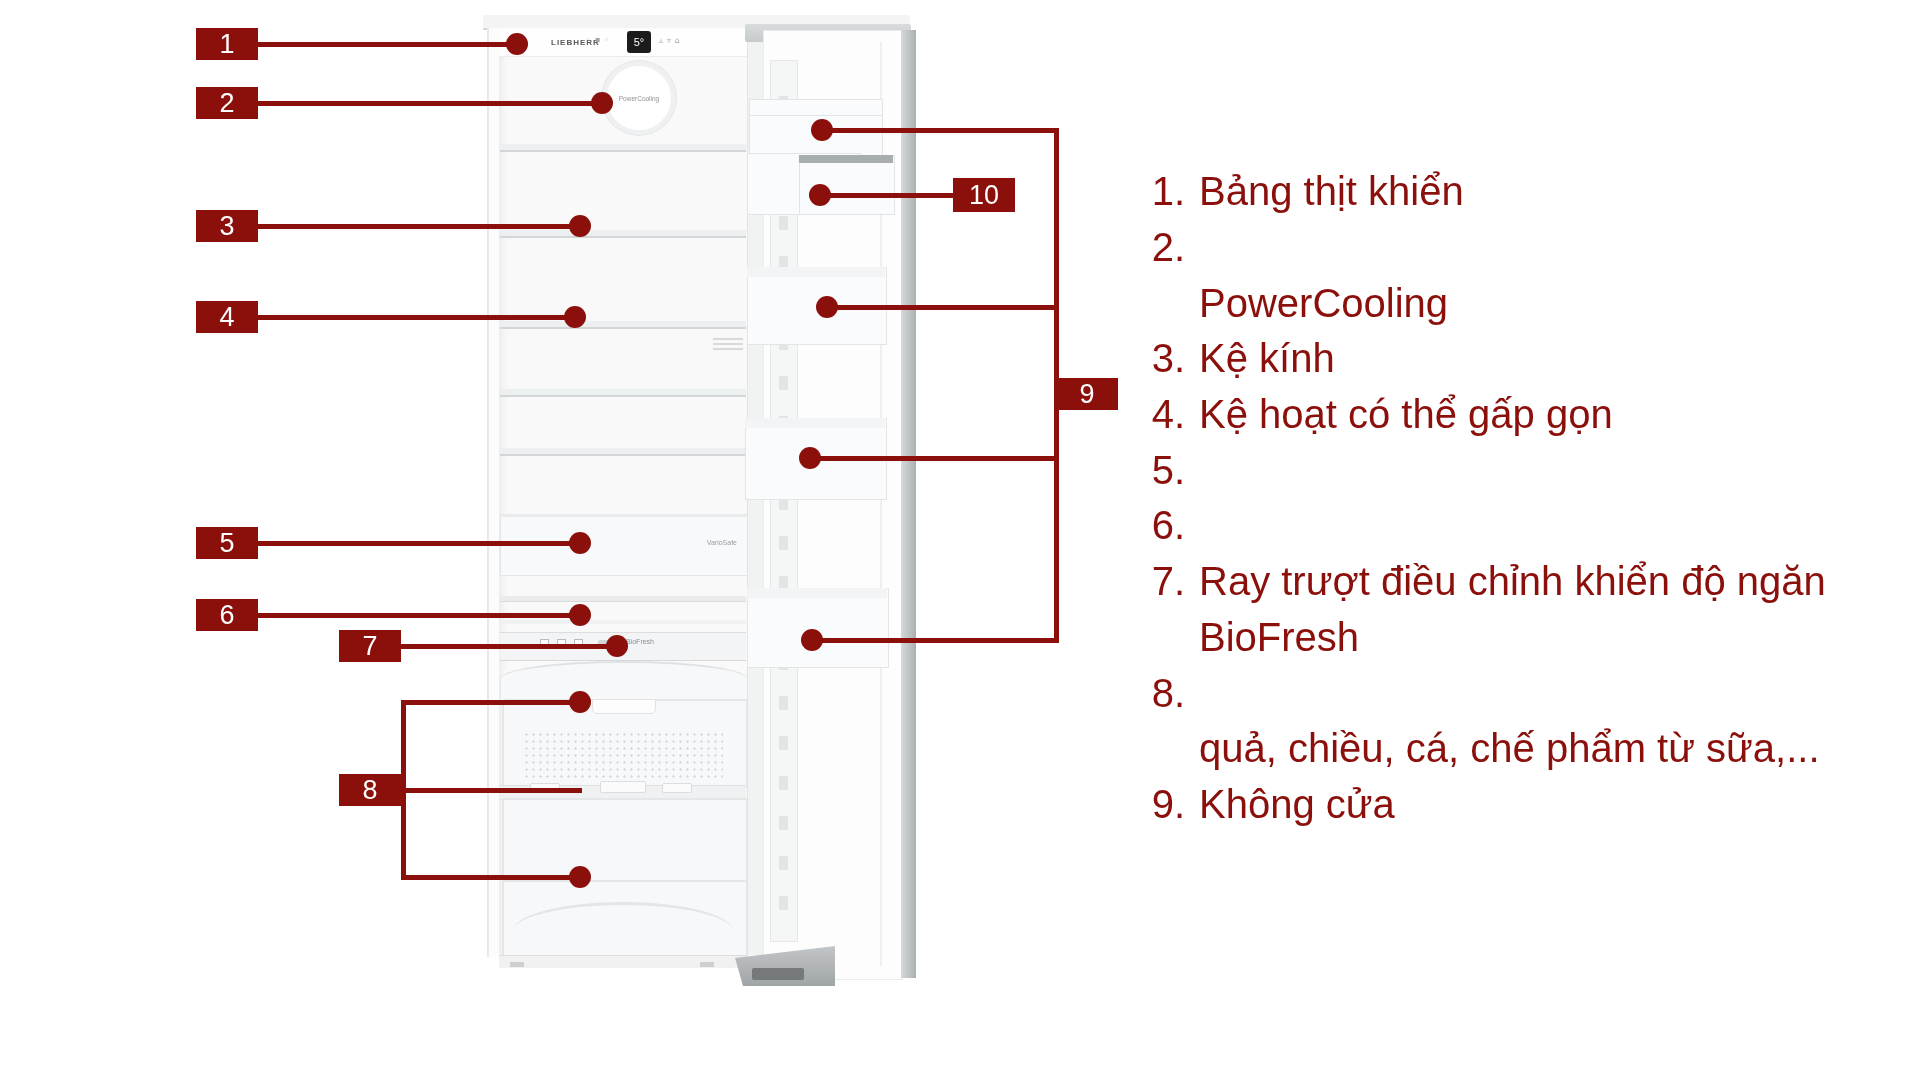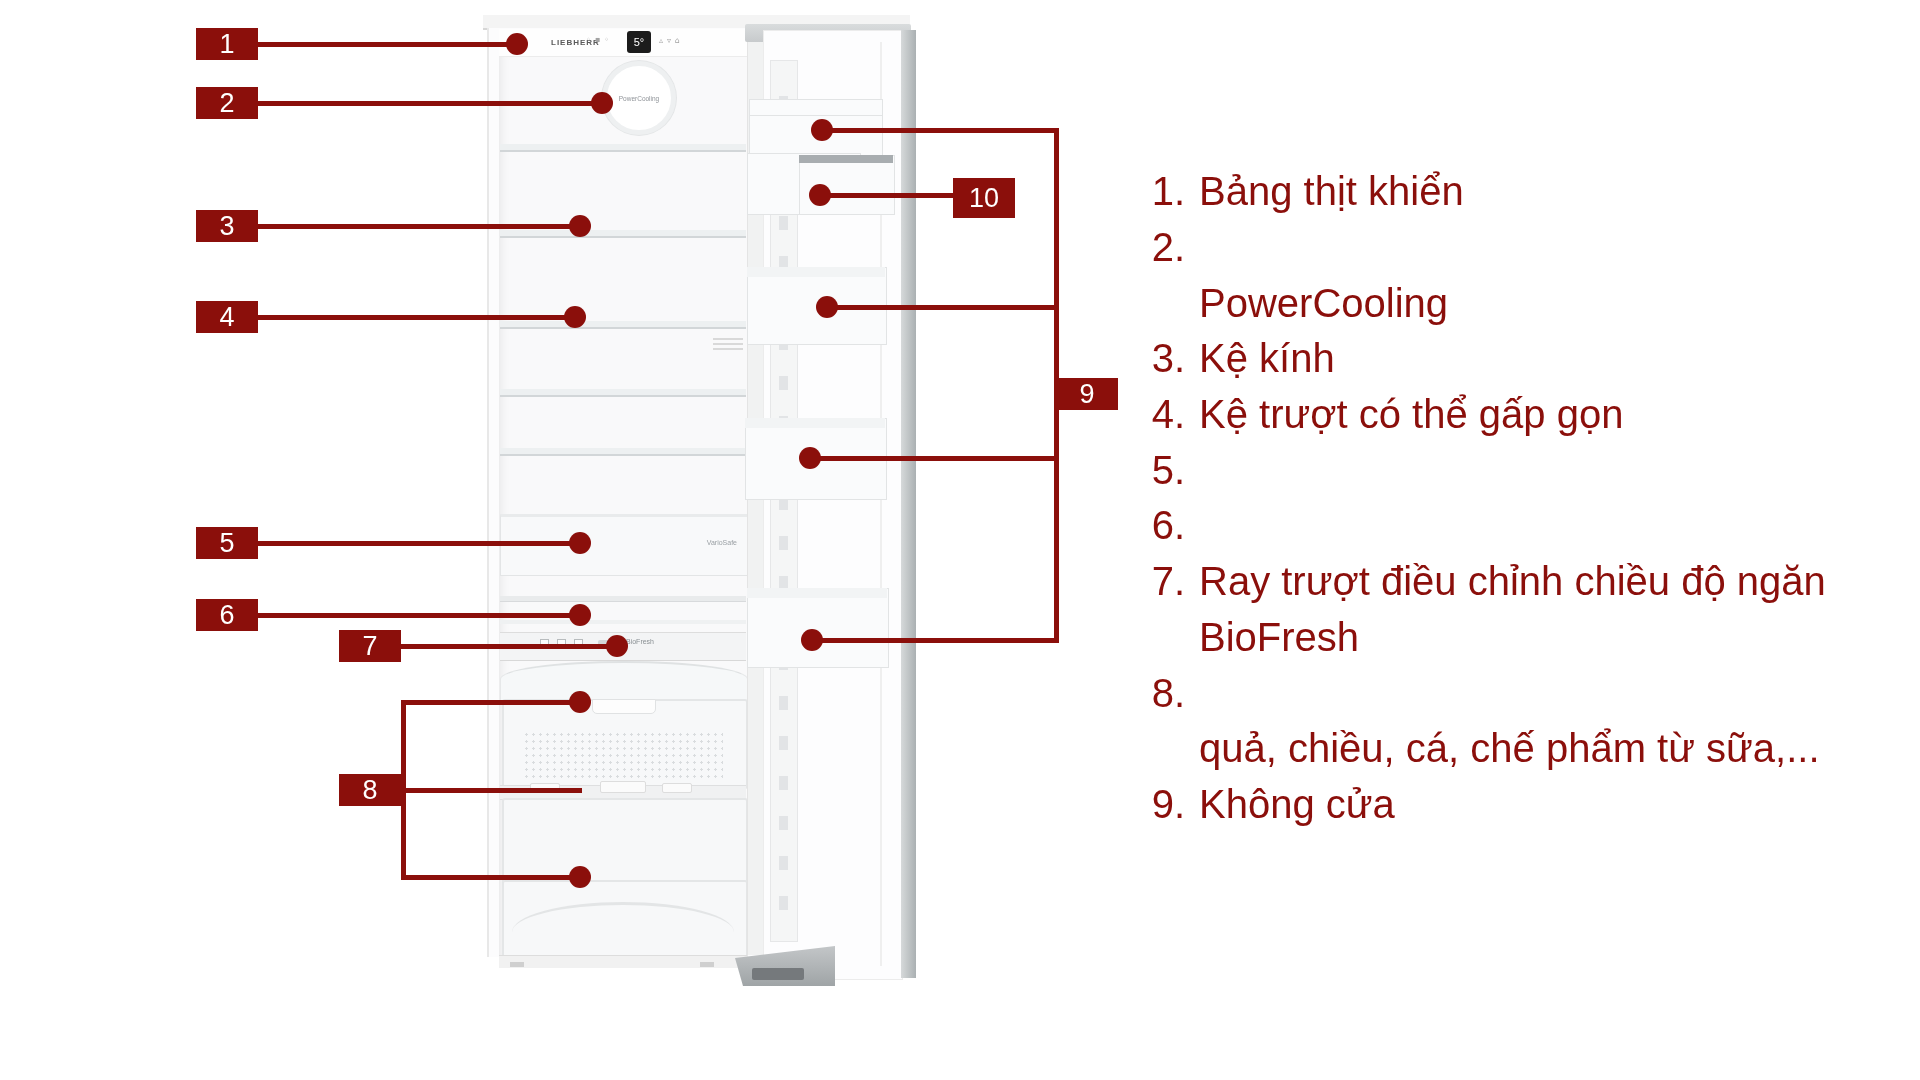--- a/index.html
+++ b/index.html
@@ -172,21 +172,21 @@
   <div class="co-dot" style="left:606px;top:635px;"></div>
 
   <div class="co-box" style="left:339px;top:774px;width:62px;height:32px;">8</div>
   <div class="co-line" style="left:401px;top:788px;width:181px;"></div>
   <div class="co-vline" style="left:401px;top:700px;height:180px;"></div>
   <div class="co-line" style="left:401px;top:700px;width:179px;"></div>
   <div class="co-dot" style="left:569px;top:691px;"></div>
   <div class="co-line" style="left:401px;top:875px;width:179px;"></div>
   <div class="co-dot" style="left:569px;top:866px;"></div>
 
-  <div class="co-box" style="left:953px;top:178px;width:62px;height:40px;">10</div>
+  <div class="co-box" style="left:953px;top:178px;width:62px;height:34px;">10</div>
   <div class="co-line" style="left:820px;top:193px;width:133px;"></div>
   <div class="co-dot" style="left:809px;top:184px;"></div>
 
   <div class="co-vline" style="left:1054px;top:128px;height:515px;"></div>
   <div class="co-line" style="left:822px;top:128px;width:232px;"></div>
   <div class="co-dot" style="left:811px;top:119px;"></div>
   <div class="co-line" style="left:827px;top:305px;width:227px;"></div>
   <div class="co-dot" style="left:816px;top:296px;"></div>
   <div class="co-line" style="left:810px;top:456px;width:244px;"></div>
   <div class="co-dot" style="left:799px;top:447px;"></div>
@@ -205,31 +205,31 @@
     <div class="lrow">
         <span class="lnum"></span>
         <span class="ltext">PowerCooling</span>
       </div>
     <div class="lrow">
         <span class="lnum">3.</span>
         <span class="ltext">Kệ kính</span>
       </div>
     <div class="lrow">
         <span class="lnum">4.</span>
-        <span class="ltext">Kệ trượt có thể gấp gọn</span>
+        <span class="ltext">Kệ hoạt có thể gấp gọn</span>
       </div>
     <div class="lrow">
         <span class="lnum">5.</span>
       </div>
     <div class="lrow">
         <span class="lnum">6.</span>
       </div>
     <div class="lrow">
         <span class="lnum">7.</span>
-        <span class="ltext">Ray trượt điều chỉnh chiều độ ngăn</span>
+        <span class="ltext">Ray trượt điều chỉnh khiển độ ngăn</span>
       </div>
     <div class="lrow">
         <span class="lnum"></span>
         <span class="ltext">BioFresh</span>
       </div>
     <div class="lrow">
         <span class="lnum">8.</span>
       </div>
     <div class="lrow">
         <span class="lnum"></span>

